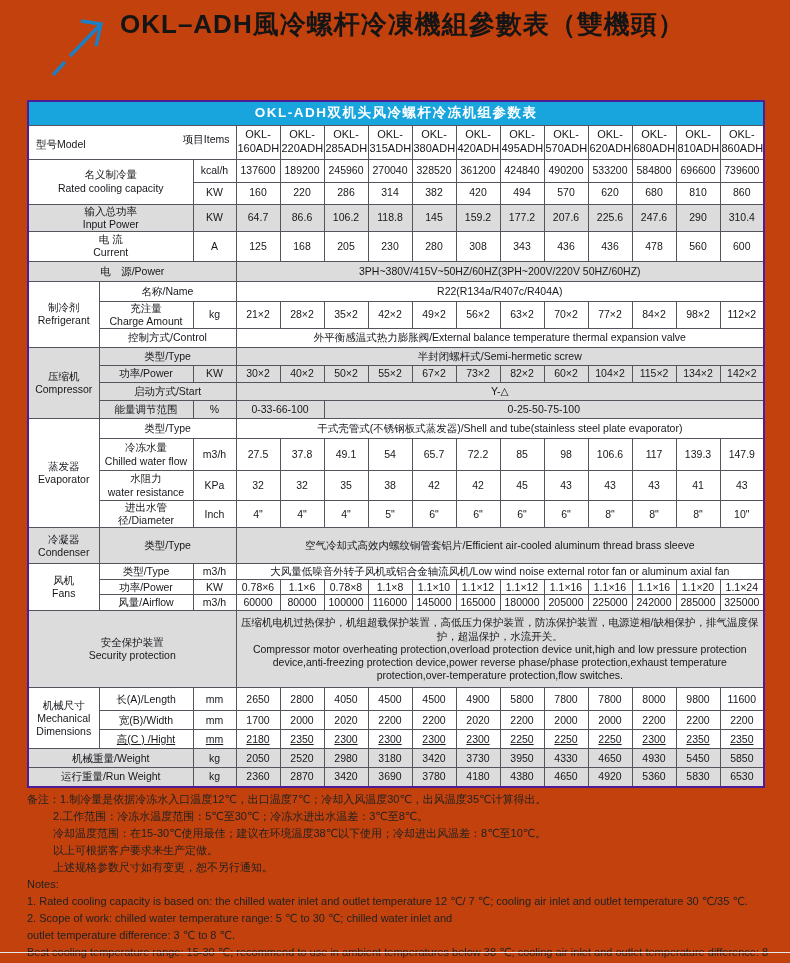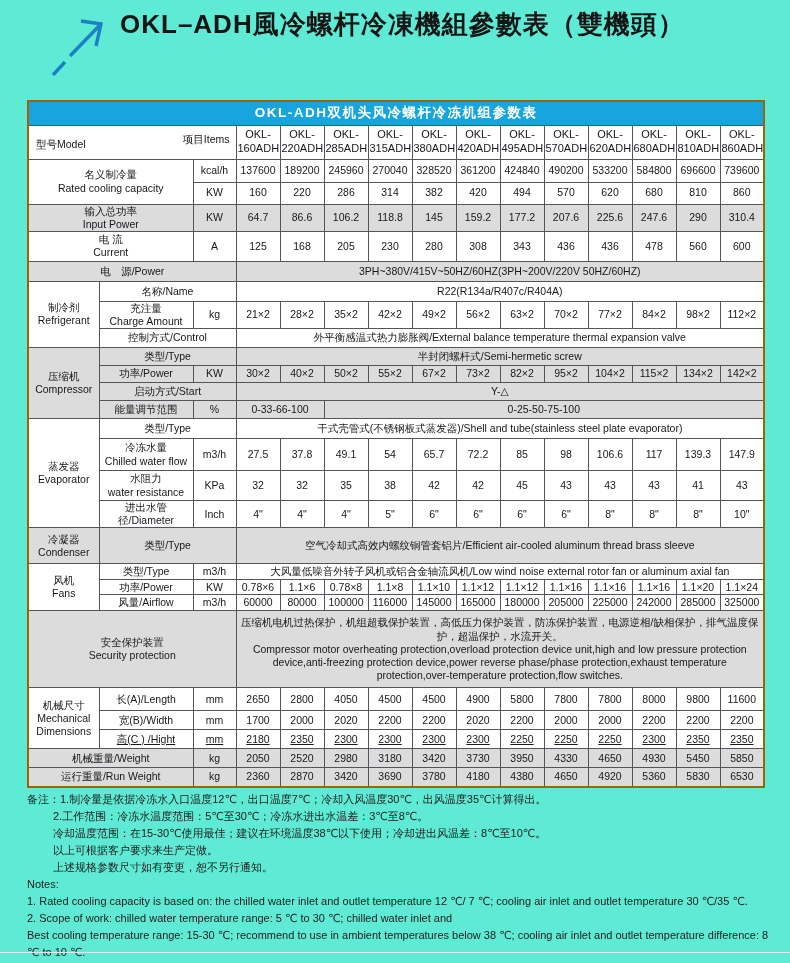--- a/index.html
+++ b/index.html
@@ -3,35 +3,35 @@
 <meta charset="utf-8">
 <style>
   :root{
     --banner-blue:#18a5dd;
     --row-gray:#dcdcdc;
     --arrow-blue:#1b80c5;
     --border:#54555c;
   }
   html,body{margin:0;padding:0;background:#ffffff;}
   body{font-family:"Liberation Sans","DejaVu Sans",sans-serif;color:#1a1a1a;}
-  .page{position:relative;width:790px;height:963px;background:#5eead4;overflow:hidden;}
+  .page{position:relative;width:790px;height:963px;background:#c2410c;overflow:hidden;}
 
   
   .masthead{position:absolute;top:8px;left:44px;display:flex;align-items:flex-start;}
   .arrow-svg{width:64px;height:62px;margin-top:6px;flex:0 0 auto;}
   .titles{margin-left:12px;}
   .title-zh{margin:0;font-size:26px;font-weight:bold;letter-spacing:1px;color:#151515;line-height:1.25;}
   .title-en{margin:1px 0 0 0;font-size:16.5px;font-weight:normal;color:#1c1c1c;letter-spacing:0.2px;}
 
   
   table.spec{position:absolute;left:27px;top:100px;width:736px;table-layout:fixed;
     border-collapse:collapse;background:#ffffff;font-size:10.5px;color:#17171c;}
   table.spec td{border:1px solid var(--border);text-align:center;vertical-align:middle;
     padding:0 1px;overflow:hidden;line-height:1.25;}
-  table.spec{border:2px solid #a16207;}
+  table.spec{border:2px solid #4c1d95;}
   tr.g td{background:var(--row-gray);}
   tr.w td{background:#ffffff;}
   td.banner{background:var(--banner-blue) !important;color:#ffffff;font-weight:bold;
     font-size:13.5px;letter-spacing:1.5px;}
   td.model{font-size:11px;white-space:pre-line;line-height:1.3;}
   td.label,td.group{white-space:pre-line;line-height:1.3;}
   td.val{white-space:nowrap;}
   td.protect{text-align:left;padding:3px 7px;white-space:pre-line;line-height:1.45;vertical-align:top;}
   td.corner{position:relative;padding:0;
     background-image:linear-gradient(to bottom right,transparent 49.4%,var(--border) 49.4%,var(--border) 50.8%,transparent 50.8%);}
@@ -219,21 +219,21 @@
         <tr class="g" style="height: 17px;">
           <td class="label">功率/Power</td>
           <td class="unit">KW</td>
           <td class="val">30×2</td>
           <td class="val">40×2</td>
           <td class="val">50×2</td>
           <td class="val">55×2</td>
           <td class="val">67×2</td>
           <td class="val">73×2</td>
           <td class="val">82×2</td>
-          <td class="val">95×2</td>
+          <td class="val">60×2</td>
           <td class="val">104×2</td>
           <td class="val">115×2</td>
           <td class="val">134×2</td>
           <td class="val">142×2</td>
         </tr>
         <tr class="g" style="height: 18px;">
           <td colspan="2" class="label">启动方式/Start</td>
           <td colspan="12" class="span">Y-△</td>
         </tr>
         <tr class="g" style="height: 18px;">
@@ -437,17 +437,18 @@
 
   <div class="notes" id="notes">
       <div class="note-line">备注：1.制冷量是依据冷冻水入口温度12℃，出口温度7℃；冷却入风温度30℃，出风温度35℃计算得出。</div>
       <div class="note-line indent">2.工作范围：冷冻水温度范围：5℃至30℃；冷冻水进出水温差：3℃至8℃。</div>
       <div class="note-line indent">冷却温度范围：在15-30℃使用最佳；建议在环境温度38℃以下使用；冷却进出风温差：8℃至10℃。</div>
       <div class="note-line indent">以上可根据客户要求来生产定做。</div>
       <div class="note-line indent">上述规格参数尺寸如有变更，恕不另行通知。</div>
       <div class="note-line">Notes:</div>
       <div class="note-line">1. Rated cooling capacity is based on: the chilled water inlet and outlet temperature 12 ℃/ 7 ℃; cooling air inlet and outlet temperature 30 ℃/35 ℃.</div>
       <div class="note-line">2. Scope of work: chilled water temperature range: 5 ℃ to 30 ℃; chilled water inlet and</div>
+      <div class="note-line">outlet temperature difference: 3 ℃ to 8 ℃.</div>
       <div class="note-line">Best cooling temperature range: 15-30 ℃; recommend to use in ambient temperatures below 38 ℃; cooling air inlet and outlet temperature difference: 8 ℃ to 10 ℃.</div>
     </div>
 
   <div class="page-edge"></div>
 </div>
 
 </body></html>

